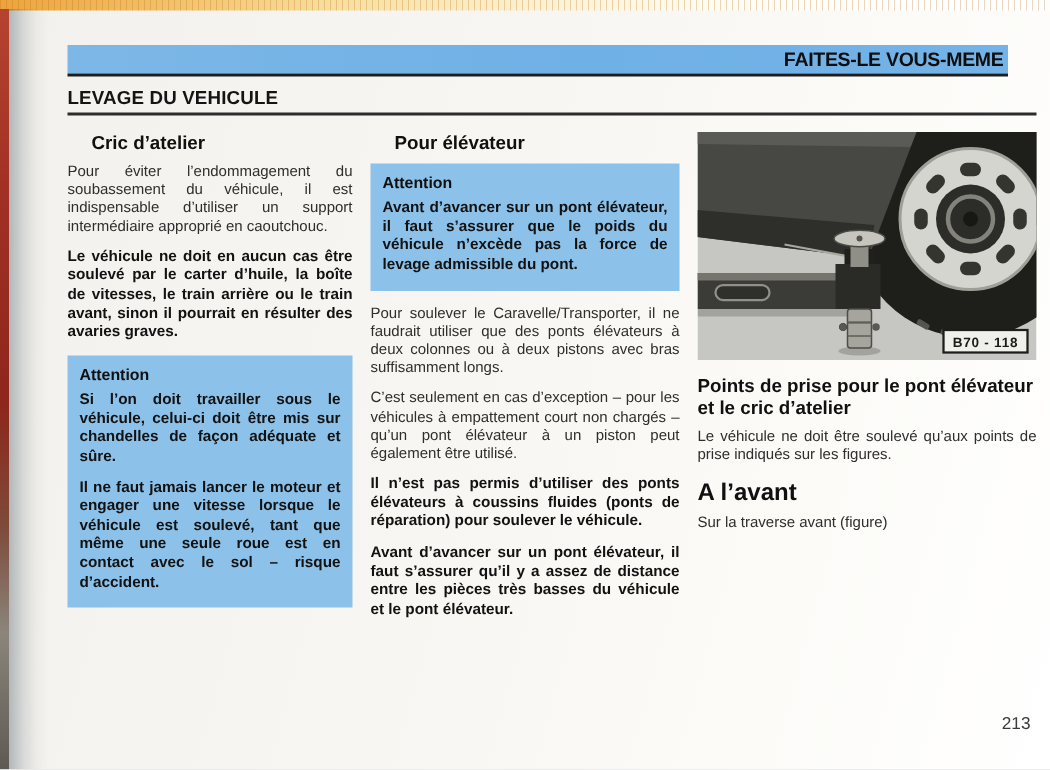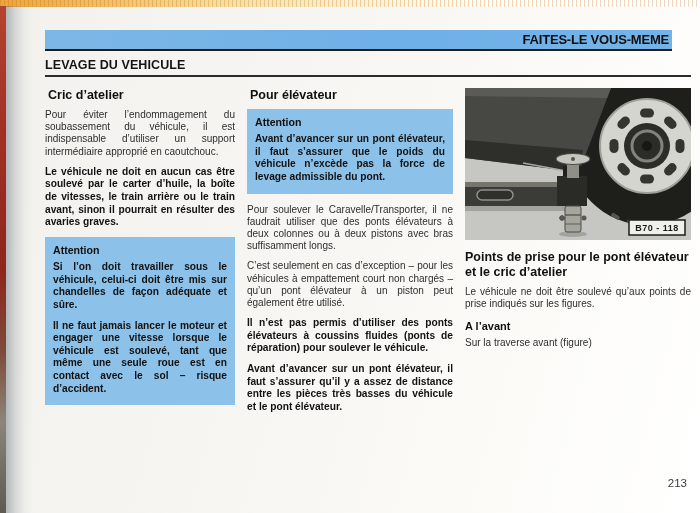--- a/index.html
+++ b/index.html
@@ -29,22 +29,22 @@
     border-bottom:2px solid #1d1d1d;text-align:right;
   }
   .header-bar span{
     display:inline-block;font-weight:bold;font-size:13px;line-height:19px;
     padding-right:3px;color:#0e0e0e;letter-spacing:-0.2px;
   }
   .section-title{position:absolute;left:45px;top:58px;font-weight:bold;font-size:12.5px;color:#141414;letter-spacing:0.1px;}
   .rule{position:absolute;left:45px;top:75px;width:646px;height:2px;background:#2c2c2c;}
   .columns{position:absolute;left:45px;top:88px;width:646px;display:flex;gap:12px;}
   .col1{width:190px;} .col2{width:206px;} .col3{width:226px;}
-  h3{font-size:12.5px;margin:0 3px 7px;color:#101010;}
-  h4{font-size:11px;margin:10px 0 5px;color:#101010;}
+  h3{font-size:12.5px;margin:0 16px 7px;color:#101010;}
+  h4{font-size:16px;margin:10px 0 5px;color:#101010;}
   p.reg{font-size:10px;line-height:1.22;color:#2e2e2e;text-align:justify;margin:0 0 8px;}
   p.bold{font-weight:bold;font-size:10.2px;line-height:1.24;color:#121212;text-align:justify;margin:0 0 8px;}
   .attention{background:#8cc2ea;padding:7px 8px 2px;margin:3px 0 10px;}
   .attention .att-title{font-weight:bold;font-size:10.6px;margin:0 0 5px;color:#101010;}
   .attention p.bold{margin:0 0 8px;}
   .photo{width:226px;height:152px;line-height:0;}
   .caption{margin:10px 0 6px;line-height:1.2;}
   .page-number{position:absolute;right:13px;top:477px;font-size:11.5px;color:#3b3b3b;}
 </style>
 </head>

